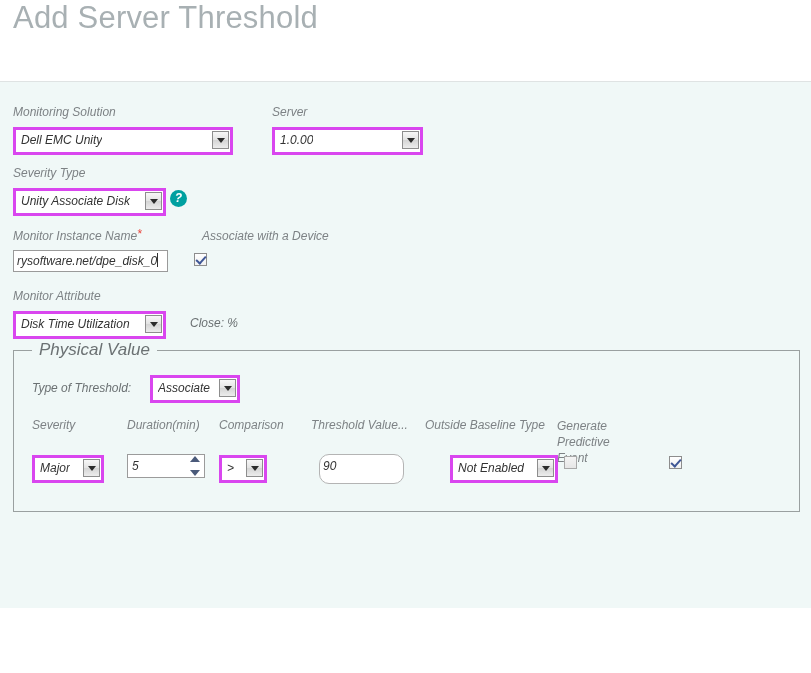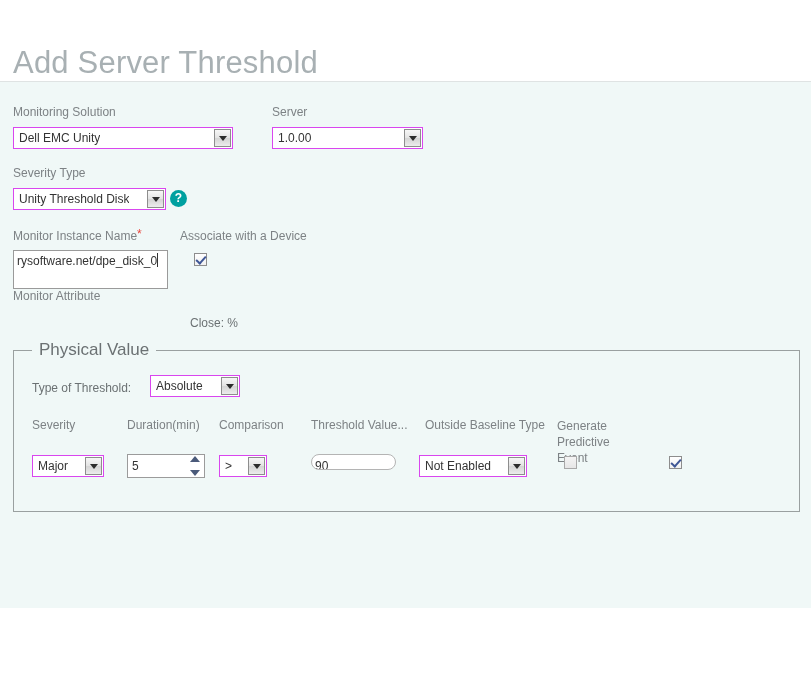--- a/index.html
+++ b/index.html
@@ -20,62 +20,63 @@
     display: flex;
     flex-direction: column;
   }
   
   .header {
     height: 82px;
     background: #ffffff;
     border-bottom: 1px solid #dfe3e3;
     box-sizing: border-box;
     display: flex;
-    align-items: flex-end;
+    align-items: flex-start;
     flex: 0 0 auto;
   }
   .page-title {
     font-size: 31px;
     font-weight: normal;
     color: #a8b0b3;
     padding-left: 13px;
     letter-spacing: 0.2px;
     line-height: 36px;
   }
   
   .content {
     background: #f0f8f7;
     flex: 1 1 auto;
     position: relative;
     padding: 0;
     box-sizing: border-box;
     height: 526px;
+    font-style: italic;
   }
   .footer {
     height: 65px;
     background: #ffffff;
     flex: 0 0 auto;
     position: relative;
   }
 
   .field-label {
     color: #7d8285;
     font-size: 12px;
     line-height: 14px;
     white-space: nowrap;
   }
   .req-star { color: #e8453c; font-size: 12px; vertical-align: top; line-height: 10px; }
 
   
   .sel {
     position: relative;
     display: inline-block;
-    height: 22px;
-    background: #ffffff;
-    border: 1px solid #d946ef;
+    height: 28px;
+    background: #ffffff;
+    border: 3px solid #d946ef;
     box-sizing: border-box;
     vertical-align: middle;
   }
   .sel .sel-text {
     position: absolute;
     left: 5px; top: 0;
     line-height: 20px;
     font-size: 12px;
     color: #333;
     white-space: nowrap;
@@ -92,21 +93,21 @@
   }
   .caret-down {
     width: 0; height: 0;
     border-left: 4px solid transparent;
     border-right: 4px solid transparent;
     border-top: 5px solid #2b2b2b;
   }
 
   
   .txt {
-    height: 39px;
+    height: 22px;
     background: #ffffff;
     border: 1px solid #b4b4b4;
     box-sizing: border-box;
     font-family: "Liberation Sans", sans-serif;
     font-size: 12px;
     color: #333;
     padding: 0 3px;
     line-height: 20px;
     display: inline-block;
     white-space: nowrap;
@@ -242,46 +243,52 @@
     <div class="field-label abs" style="left:272px; top:23px;">Server</div>
     <div class="sel abs" style="left:272px; top:45px; width:151px;">
       <span class="sel-text">1.0.00</span>
       <span class="sel-btn">
         <span class="caret-down"></span>
       </span>
     </div>
 
     <div class="field-label abs" style="left:13px; top:84px;">Severity Type</div>
     <div class="sel abs" style="left:13px; top:106px; width:153px;">
-      <span class="sel-text">Unity Threshold Disk</span>
+      <span class="sel-text">Unity Associate Disk</span>
       <span class="sel-btn">
         <span class="caret-down"></span>
       </span>
     </div>
     <div class="help-icon abs" style="left:170px; top:108px;">?</div>
 
     <div class="field-label abs" style="left:13px; top:147px;">
       <span>Monitor Instance Name</span><span class="req-star">*</span>
     </div>
     <div class="txt focused abs" style="left:13px; top:168px; width:155px;">
       <span>rysoftware.net/dpe_disk_0</span><span class="caret-bar"></span>
     </div>
 
-    <div class="field-label abs" style="left:180px; top:147px;">Associate with a Device</div>
+    <div class="field-label abs" style="left:202px; top:147px;">Associate with a Device</div>
     <div class="cb checked abs" style="left:194px; top:171px;"></div>
 
     <div class="field-label abs" style="left:13px; top:207px;">Monitor Attribute</div>
+    <div class="sel abs" style="left:13px; top:229px; width:153px;">
+      <span class="sel-text">Disk Time Utilization</span>
+      <span class="sel-btn">
+        <span class="caret-down"></span>
+      </span>
+    </div>
     <div class="field-label abs" style="left:190px; top:234px; color:#6b7173;">Close: %</div>
 
     <div class="fieldset" style="left:13px; top:268px; width:787px; height:162px;">
       <div class="fieldset-legend">Physical Value</div>
 
       <div class="field-label abs" style="left:18px; top:30px; color:#6b7173;">Type of Threshold:</div>
       <div class="sel abs" style="left:136px; top:24px; width:90px;">
-        <span class="sel-text">Absolute</span>
+        <span class="sel-text">Associate</span>
         <span class="sel-btn">
           <span class="caret-down"></span>
         </span>
       </div>
 
       <div class="field-label abs" style="left:18px; top:67px;">Severity</div>
       <div class="field-label abs" style="left:113px; top:67px;">Duration(min)</div>
       <div class="field-label abs" style="left:205px; top:67px;">Comparison</div>
       <div class="field-label abs" style="left:297px; top:67px;text-align:right;">Threshold Value...</div>
       <div class="field-label abs" style="left:411px; top:67px;">Outside Baseline Type</div>
@@ -302,25 +309,25 @@
         </span>
       </div>
 
       <div class="sel abs" style="left:205px; top:104px; width:48px;">
         <span class="sel-text">&gt;</span>
         <span class="sel-btn">
           <span class="caret-down"></span>
         </span>
       </div>
 
-      <div class="txt abs" style="left:297px; top:103px; width:85px; height:16px; line-height:22px;border-radius:10px;">
+      <div class="txt abs" style="left:305px; top:103px; width:85px; height:30px; line-height:22px;border-radius:10px;">
         <span>90</span>
       </div>
 
-      <div class="sel abs" style="left:405px; top:104px; width:108px;">
+      <div class="sel abs" style="left:436px; top:104px; width:108px;">
         <span class="sel-text">Not Enabled</span>
         <span class="sel-btn">
           <span class="caret-down"></span>
         </span>
       </div>
 
       <div class="cb disabled abs" style="left:550px; top:105px;"></div>
 
       <div class="cb checked abs" style="left:655px; top:105px;"></div>
     </div>

